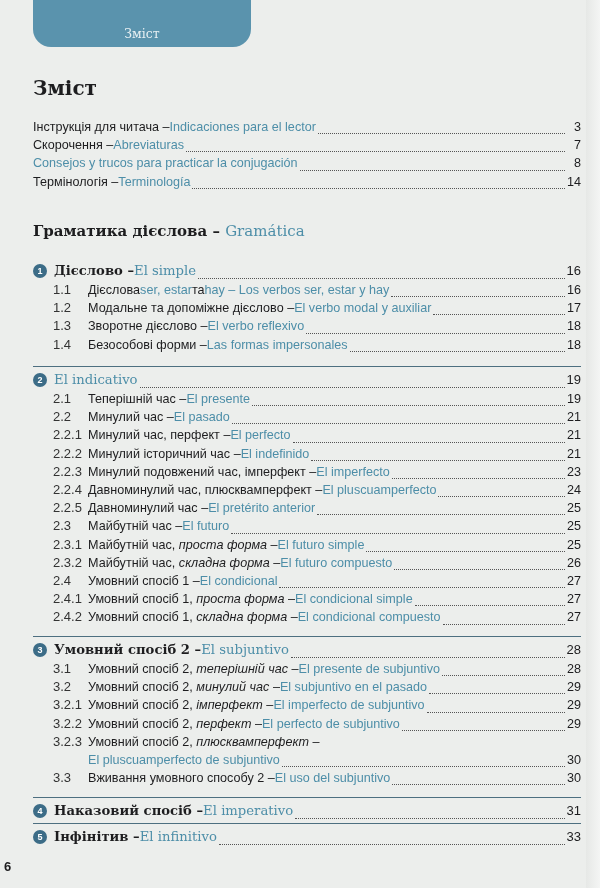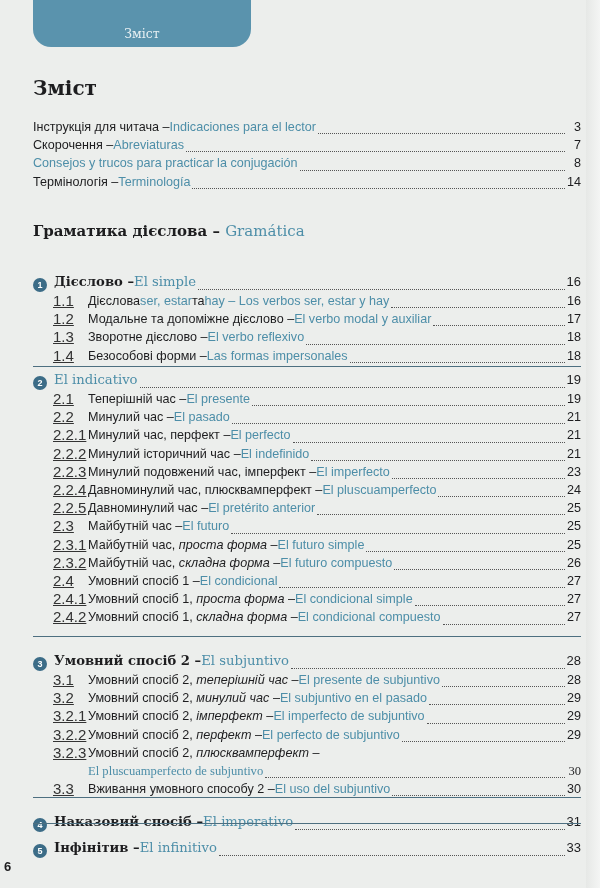--- a/index.html
+++ b/index.html
@@ -2,38 +2,38 @@
 <html><head>
 <meta charset="utf-8">
 <style>
   html,body{margin:0;padding:0;}
   body{width:600px;height:888px;background:#eceeec;position:relative;overflow:hidden;font-family:"Liberation Sans",sans-serif;color:#1d1d1f;}
   .edge{position:absolute;right:0;top:0;width:14px;height:888px;background:linear-gradient(to right,#e6e8e6,#f4f5f4);}
   .tab{position:absolute;left:33px;top:0;width:218px;height:47px;background:#5a93ad;border-radius:0 0 18px 18px;}
   .tab span{position:absolute;left:0;right:0;bottom:6px;text-align:center;color:#e8f0f3;font-family:"DejaVu Serif",serif;font-size:12.5px;}
   .title{position:absolute;left:33px;top:76px;font-family:"DejaVu Serif",serif;font-weight:bold;font-size:20px;}
   .intro{position:absolute;left:33px;top:118px;width:548px;}
-  .row{display:flex;align-items:flex-end;font-size:12.6px;line-height:18.2px;white-space:nowrap;}
+  .row{display:flex;align-items:center;font-size:12.6px;line-height:18.2px;white-space:nowrap;}
   .row .ua{color:#1d1d1f;}
   .row .es{color:#4d8ea8;}
   .row .dots{flex:1;overflow:hidden;margin:0 2px;height:12px;align-self:flex-end;position:relative;}
   .row .dots::before{content:"";position:absolute;left:0;right:0;bottom:2px;border-bottom:1.2px dotted #555;}
   .row .pg{min-width:14px;text-align:right;}
   .h2{position:absolute;left:33px;top:222px;font-family:"DejaVu Serif",serif;font-weight:bold;font-size:15px;}
   .h2 .es{color:#4d8ea8;font-weight:normal;}
   .sec{position:absolute;left:33px;width:548px;}
   .sec .sep{border-top:1.2px solid #4d6f80;margin-bottom:2px;}
   .chap{font-family:"DejaVu Serif",serif;font-size:13.2px;line-height:21px;}
-  .chap .ua{font-weight:bold;margin-top:11px;}
+  .chap .ua{font-weight:bold;}
   .chap .es{font-weight:normal;}
   .chap .pg{font-family:"Liberation Sans",sans-serif;font-size:13px;}
   .num{display:inline-block;width:14px;height:14px;border-radius:50%;background:#3c6c87;color:#fff;font-size:9px;font-family:"Liberation Sans",sans-serif;text-align:center;line-height:14px;margin-right:7px;vertical-align:middle;font-weight:bold;}
   .sub{padding-left:20px;}
-  .sub .code{display:inline-block;width:35px;font-size:15px;color:#333;text-decoration:underline;}
-  .cont{padding-left:55px;font-family:Liberation Serif, serif;}
+  .sub .code{display:inline-block;width:35px;font-size:13px;color:#333;}
+  .cont{padding-left:55px;}
   .ua i{font-style:italic;}
   .pagenum{position:absolute;left:4px;top:859px;font-size:13px;font-weight:bold;}
 </style>
 </head>
 <body>
 
 <div class="edge"></div>
 
 <div class="tab">
   <span>Зміст</span>

